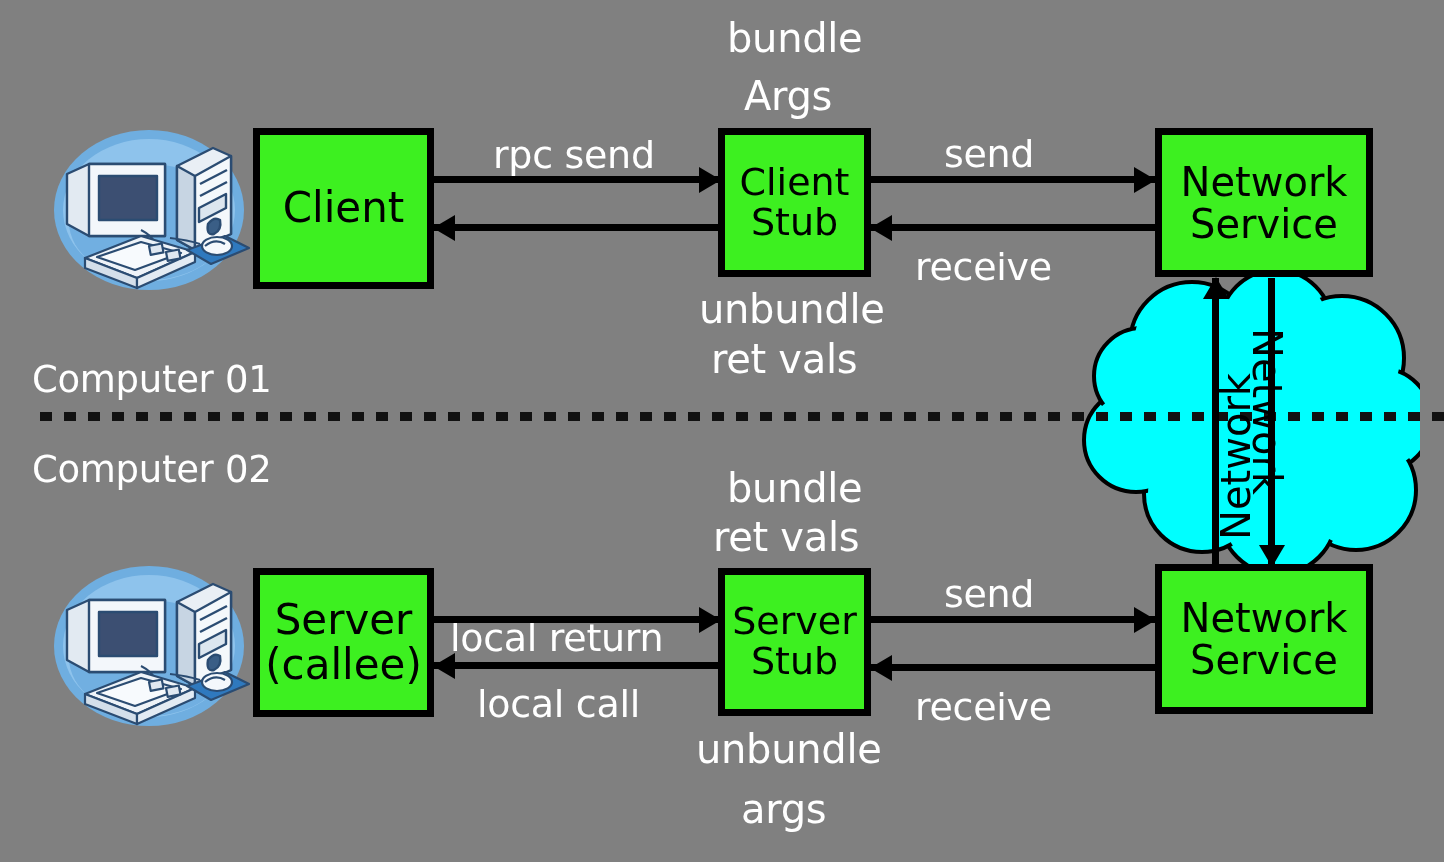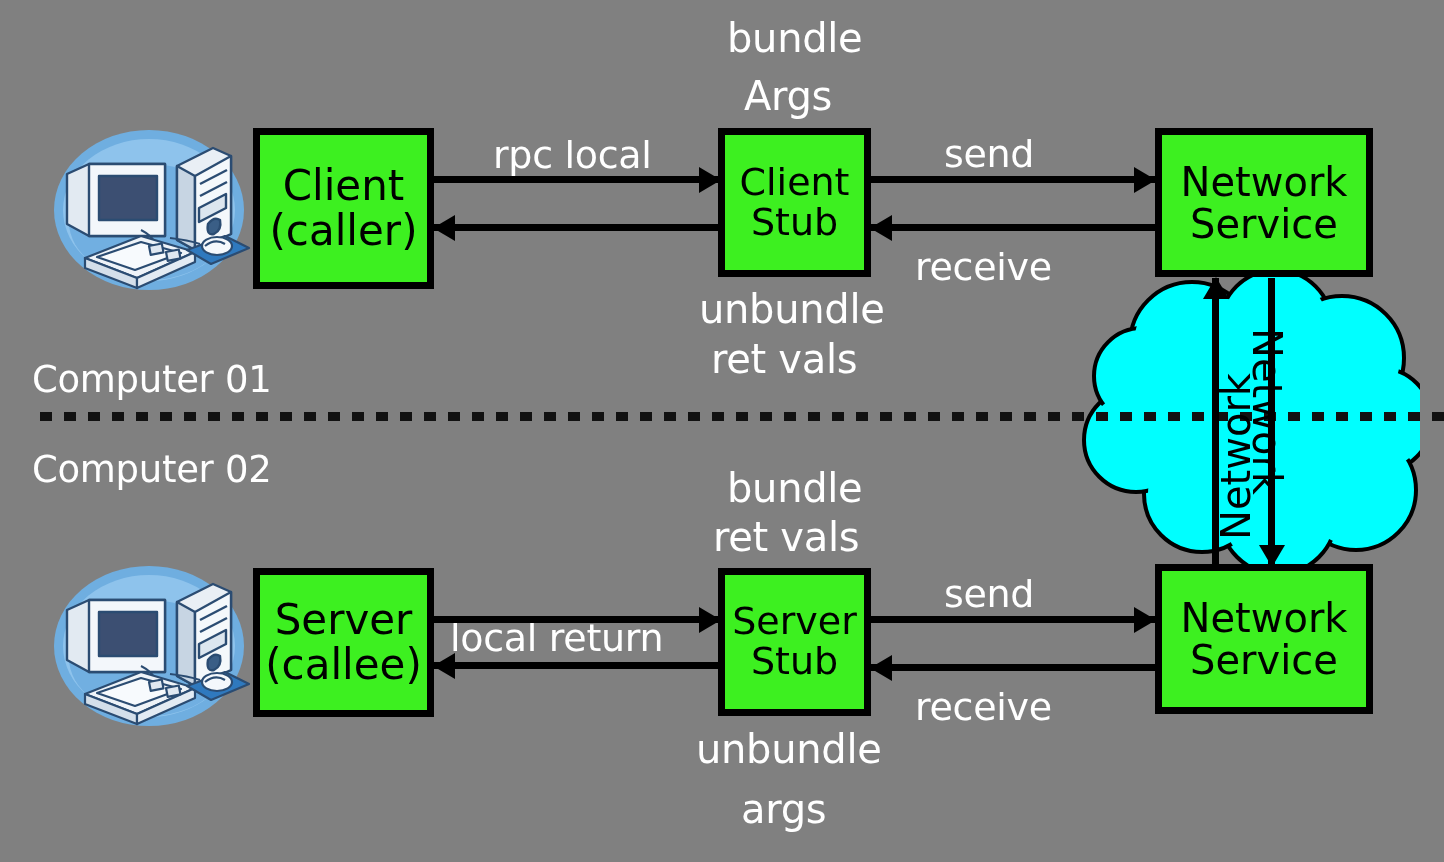--- a/index.html
+++ b/index.html
@@ -215,27 +215,26 @@
         <path d="M142 124 L180 110 L204 122 L166 138 Z" fill="#2F79BE"></path>
         <ellipse cx="172" cy="120" rx="15" ry="9" fill="#F4F8FC"></ellipse>
         <path d="M160 120 q10 -8 20 -2" fill="none"></path>
         <path d="M125 112 q18 2 30 6" fill="none" stroke="#2B4C72" stroke-width="2"></path>
       </g>
     </svg>
   </div>
 
   <div class="box" style="left:253px; top:128px; width:181px; height:161px; font-size:42px;">
     <span class="line">Client</span>
-    <span class="line">(caller)</span>
   </div>
 
   <div class="harrow right" style="left:434px; top:176px; width:286px;">
     <span class="head"></span>
   </div>
-  <div class="label arrow-lbl" style="left:493px; top:133px;">rpc local</div>
+  <div class="label arrow-lbl" style="left:493px; top:133px;">rpc send</div>
 
   <div class="harrow left" style="left:434px; top:224px; width:286px;">
     <span class="head"></span>
   </div>
 
   <div class="label big" style="left:727px; top:15px;">bundle</div>
   <div class="label big" style="left:744px; top:73px;">Args</div>
 
   <div class="box" style="left:718px; top:128px; width:153px; height:149px; font-size:38px;">
     <span class="line">Client</span>
@@ -303,20 +302,21 @@
   </div>
 
   <div class="harrow right" style="left:434px; top:616px; width:286px;">
     <span class="head"></span>
   </div>
   <div class="label arrow-lbl" style="left:450px; top:572px;margin-top:44px;">local return</div>
 
   <div class="harrow left" style="left:434px; top:662px; width:286px;">
     <span class="head"></span>
   </div>
+  <div class="label arrow-lbl" style="left:477px; top:682px;">local call</div>
 
   <div class="label big" style="left:727px; top:465px;">bundle</div>
   <div class="label big" style="left:713px; top:514px;">ret vals</div>
 
   <div class="box" style="left:718px; top:568px; width:153px; height:148px; font-size:38px;">
     <span class="line">Server</span>
     <span class="line">Stub</span>
   </div>
 
   <div class="label big" style="left:696px; top:726px;">unbundle</div>

